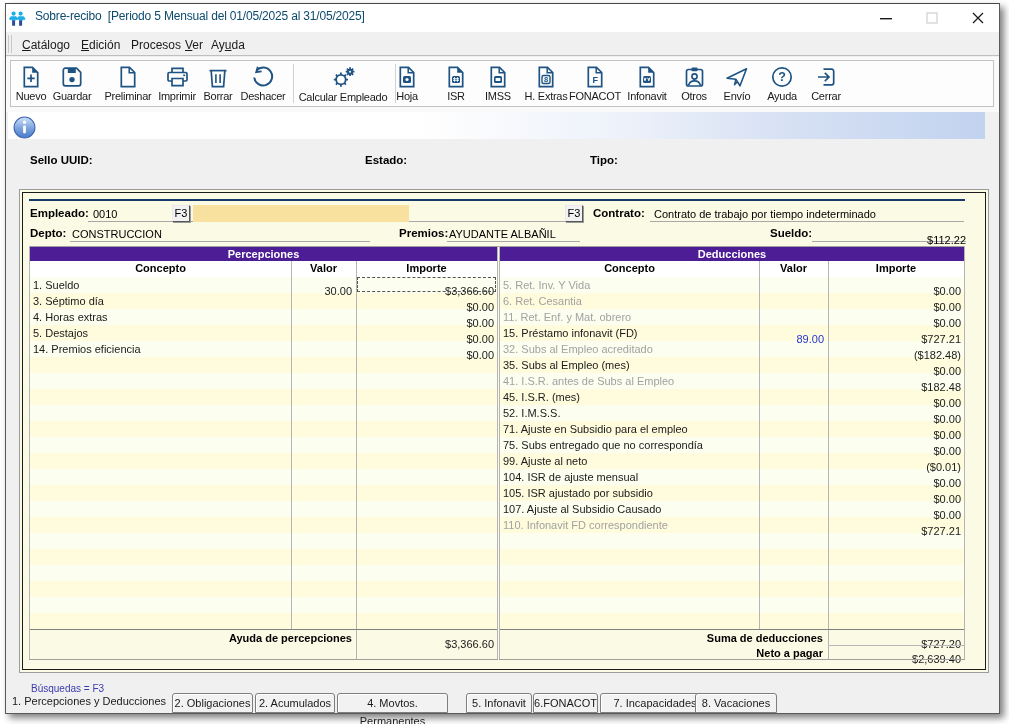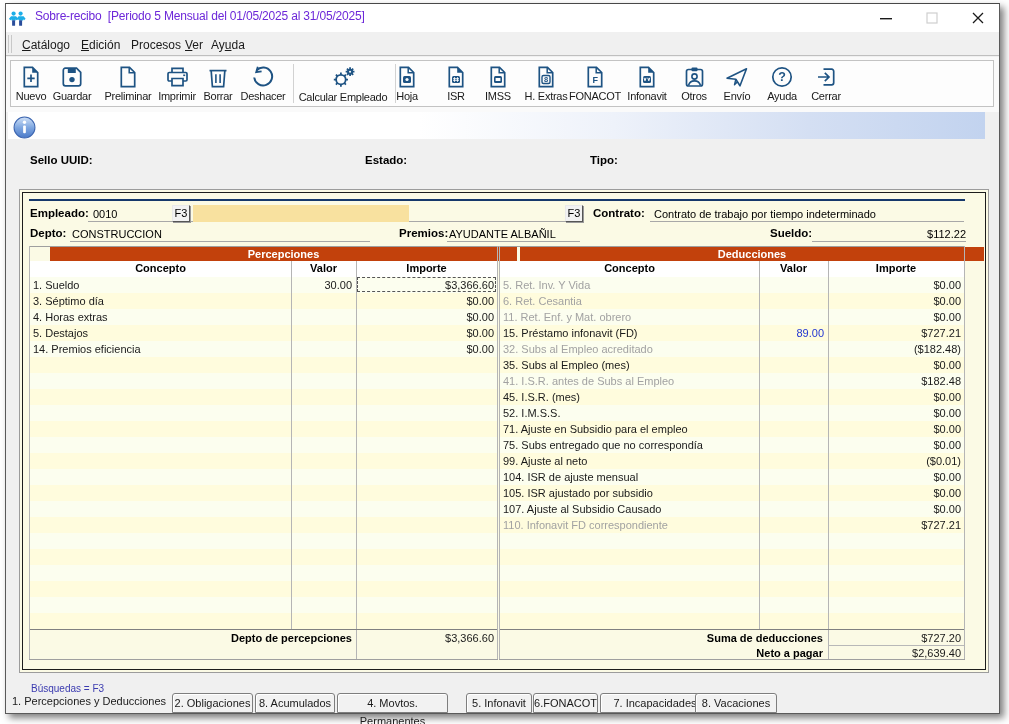--- a/index.html
+++ b/index.html
@@ -3,21 +3,21 @@
 <style>
   html,body{margin:0;padding:0;width:1009px;height:724px;background:#fff;overflow:hidden;}
   *{box-sizing:border-box;}
   body{font-family:"Liberation Sans",sans-serif;-webkit-font-smoothing:antialiased;}
   .abs{position:absolute;}
   #win{position:absolute;left:5px;top:3px;width:995px;height:711px;background:#f0f0f0;
        border:1px solid #5a5a5a;border-top-color:#484848;
        box-shadow:4px 4px 7px rgba(0,0,0,.5);}
   
   #title{position:absolute;left:6px;top:4px;width:993px;height:28px;background:#fff;}
-  #titletext{position:absolute;left:35px;top:9px;font-size:12px;color:#6d28d9;white-space:pre;letter-spacing:-0.18px;}
+  #titletext{position:absolute;left:35px;top:9px;font-size:12px;color:#0c4a6e;white-space:pre;letter-spacing:-0.18px;}
   
   #menu{position:absolute;left:6px;top:32px;width:993px;height:24px;background:#f0f0f0;border-bottom:1px solid #bfbfbf;}
   .mitem{position:absolute;top:38px;font-size:12px;color:#1a1a1a;}
   .mitem u{text-decoration:underline;}
   
   #toolwrap{position:absolute;left:6px;top:57px;width:993px;height:55px;background:#fafafa;}
   #toolbox{position:absolute;left:10px;top:60px;width:984px;height:47px;background:#fdfdfd;border:1px solid #c3c3c3;}
   .titem{position:absolute;top:66px;text-align:center;font-size:11px;letter-spacing:-0.25px;color:#1a1a1a;}
   .titem svg{display:block;margin:0 auto 2px auto;}
   .tsep{position:absolute;top:64px;width:1px;height:39px;background:#d2d2d2;}
@@ -30,31 +30,31 @@
   #panelouter{position:absolute;left:19px;top:189px;width:970px;height:484px;background:#fbfae5;border:1px solid #9c9c9c;}
   #panelblack{position:absolute;left:22px;top:192px;width:964px;height:478px;border:1px solid #1c1c1c;}
   .lbl{position:absolute;font-size:11.5px;font-weight:bold;color:#000;}
   .val{position:absolute;font-size:11px;color:#000;}
   .uline{position:absolute;height:1px;background:#a8a8a8;}
   .f3{position:absolute;width:18px;height:17px;background:#f2f2f2;border:1px solid #888;
       border-top-color:#e9e9e9;border-left-color:#e9e9e9;border-right-color:#555;border-bottom-color:#555;
       font-size:11px;text-align:center;line-height:15px;color:#000;box-shadow:1px 1px 0 #9a9a9a;}
   #gold{position:absolute;left:193px;top:205px;width:216px;height:17px;background:#f8e19f;}
   
-  .navybar{position:absolute;height:14px;background:#c2410c;color:#fff;font-size:11px;font-weight:bold;
-           text-align:center;line-height:14px;margin-left:20px;}
+  .navybar{position:absolute;height:14px;background:#4c1d95;color:#fff;font-size:11px;font-weight:bold;
+           text-align:center;line-height:14px;}
   .hdrrow{position:absolute;height:16px;background:#fff;}
   .hcell{position:absolute;top:262px;font-size:11px;font-weight:bold;color:#000;text-align:center;}
   .tbl{position:absolute;top:277px;height:352px;
     background:repeating-linear-gradient(to bottom,#fcfeef 0,#fcfeef 16px,#fffcdd 16px,#fffcdd 32px);}
   .vline{position:absolute;width:1px;background:#b5b5b5;}
   .hline{position:absolute;height:1px;background:#9f9f9f;}
   .row{position:absolute;height:16px;font-size:11px;line-height:16px;color:#1a1a1a;white-space:nowrap;}
   .gray{color:#a2a2a2;}
-  .amt{text-align:right;}
+  .amt{text-align:right;margin-top:6px;}
   .blue{color:#2336d2;}
   .sumlbl{position:absolute;font-size:11px;font-weight:bold;text-align:right;line-height:16px;}
   
   #status{position:absolute;left:31px;top:683px;font-size:10px;color:#3b3bb0;}
   .tab{position:absolute;top:693px;height:20px;background:#f2f2f2;border:1px solid #7e7e7e;
        border-radius:3px 3px 0 0;font-size:11px;color:#1a1a1a;text-align:center;line-height:18px;
        box-shadow:inset 1px 1px 0 #fff;}
   #activetab{position:absolute;left:12px;top:695px;font-size:11px;color:#1a1a1a;}
 </style></head>
 <body>
@@ -334,31 +334,31 @@
 <div class="row amt" style="left:840px;top:469px;width:121px">$0.00</div>
 <div class="row" style="left:503px;top:485px">105. ISR ajustado por subsidio</div>
 <div class="row amt" style="left:840px;top:485px;width:121px">$0.00</div>
 <div class="row" style="left:503px;top:501px">107. Ajuste al Subsidio Causado</div>
 <div class="row amt" style="left:840px;top:501px;width:121px">$0.00</div>
 <div class="row gray" style="left:503px;top:517px">110. Infonavit FD correspondiente</div>
 <div class="row amt" style="left:840px;top:517px;width:121px">$727.21</div>
 
 <div class="hline" style="left:30px;top:629px;width:467px;background:#808080"></div>
 <div class="hline" style="left:500px;top:629px;width:464px;background:#808080"></div>
-<div class="sumlbl" style="left:130px;top:630px;width:222px">Depto de percepciones</div>
+<div class="sumlbl" style="left:130px;top:630px;width:222px">Ayuda de percepciones</div>
 <div class="row amt" style="left:380px;top:630px;width:114px">$3,366.60</div>
 <div class="sumlbl" style="left:600px;top:630px;width:223px">Suma de deducciones</div>
 <div class="row amt" style="left:840px;top:630px;width:121px">$727.20</div>
 <div class="hline" style="left:828px;top:645px;width:136px;background:#b8b8b8"></div>
 <div class="sumlbl" style="left:600px;top:645px;width:223px">Neto a pagar</div>
 <div class="row amt" style="left:840px;top:645px;width:121px">$2,639.40</div>
 <div class="hline" style="left:29px;top:659px;width:469px"></div>
 <div class="hline" style="left:499px;top:659px;width:466px"></div>
 
 <div id="status">Búsquedas = F3</div>
 <div id="activetab">1. Percepciones y Deducciones</div>
 <div class="tab" style="left:172px;width:81px">2. Obligaciones</div>
-<div class="tab" style="left:255px;width:80px">8. Acumulados</div>
+<div class="tab" style="left:255px;width:80px">2. Acumulados</div>
 <div class="tab" style="left:337px;width:111px">4. Movtos. Permanentes</div>
 <div class="tab" style="left:466px;width:66px">5. Infonavit</div>
 <div class="tab" style="left:533px;width:65px">6.FONACOT</div>
 <div class="tab" style="left:600px;width:110px">7. Incapacidades</div>
 <div class="tab" style="left:695px;width:82px">8. Vacaciones</div>
 
 </body></html>

